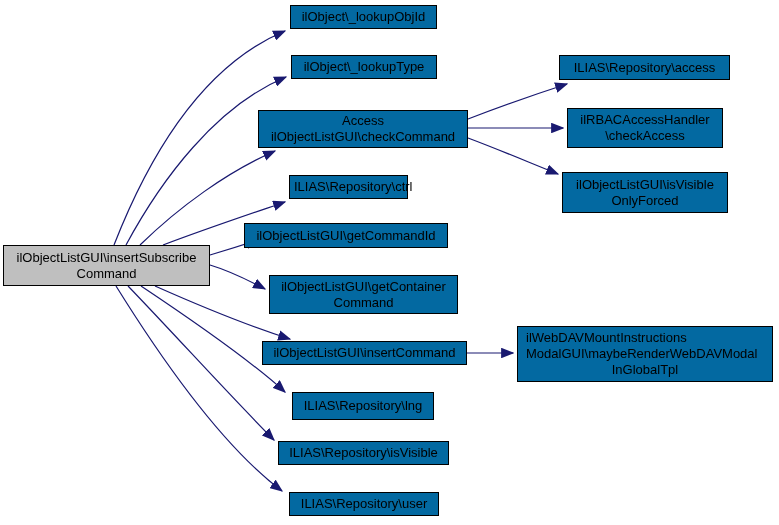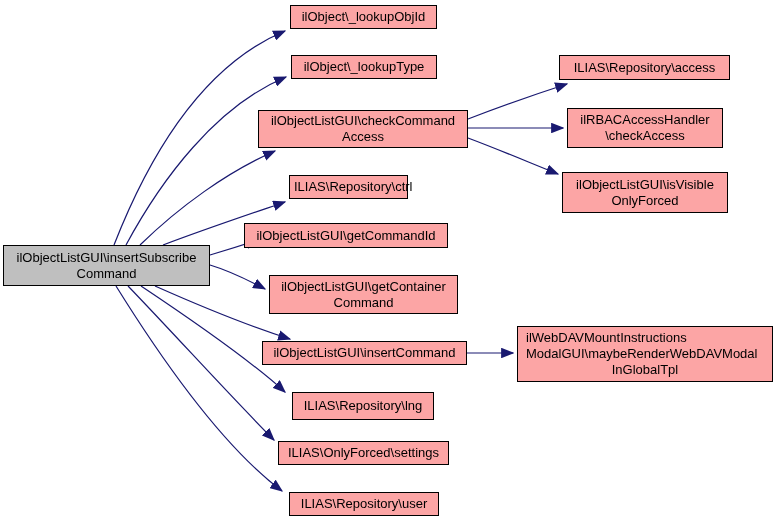--- a/index.html
+++ b/index.html
@@ -9,21 +9,21 @@
     background:#ffffff;
     font-family:"Liberation Sans", sans-serif;
     font-size:13px;
     color:#000000;
     overflow:hidden;
   }
   svg.edge-layer { position:absolute; left:0; top:0; width:779px; height:525px; }
   .node {
     position:absolute;
     box-sizing:border-box;
-    background:#fca5a5;
+    background:#0369a1;
     border:1px solid #000000;
     display:flex;
     flex-direction:column;
     justify-content:center;
     text-align:center;
     line-height:16px;
     white-space:nowrap;
     padding:1px 4px;
   }
   .node.root { background:#bfbfbf; }
@@ -66,22 +66,22 @@
 
   <div class="node" style="left:290px; top:5px; width:147px; height:24px;">
     <div class="ln">ilObject\_lookupObjId</div>
   </div>
 
   <div class="node" style="left:291px; top:55px; width:146px; height:24px;">
     <div class="ln">ilObject\_lookupType</div>
   </div>
 
   <div class="node" style="left:258px; top:110px; width:210px; height:38px;">
+    <div class="ln">Access</div>
     <div class="ln">ilObjectListGUI\checkCommand</div>
-    <div class="ln">Access</div>
   </div>
 
   <div class="node" style="left:289px; top:175px; width:119px; height:24px;">
     <div class="ln">ILIAS\Repository\ctrl</div>
   </div>
 
   <div class="node" style="left:244px; top:223px; width:204px; height:25px;">
     <div class="ln">ilObjectListGUI\getCommandId</div>
   </div>
 
@@ -92,21 +92,21 @@
 
   <div class="node" style="left:262px; top:341px; width:205px; height:24px;">
     <div class="ln">ilObjectListGUI\insertCommand</div>
   </div>
 
   <div class="node" style="left:292px; top:392px; width:142px; height:28px;">
     <div class="ln">ILIAS\Repository\lng</div>
   </div>
 
   <div class="node" style="left:278px; top:441px; width:171px; height:24px;">
-    <div class="ln">ILIAS\OnlyForced\settings</div>
+    <div class="ln">ILIAS\Repository\isVisible</div>
   </div>
 
   <div class="node" style="left:289px; top:492px; width:150px; height:24px;">
     <div class="ln">ILIAS\Repository\user</div>
   </div>
 
   <div class="node" style="left:559px; top:55px; width:171px; height:25px;">
     <div class="ln">ILIAS\Repository\access</div>
   </div>
 

